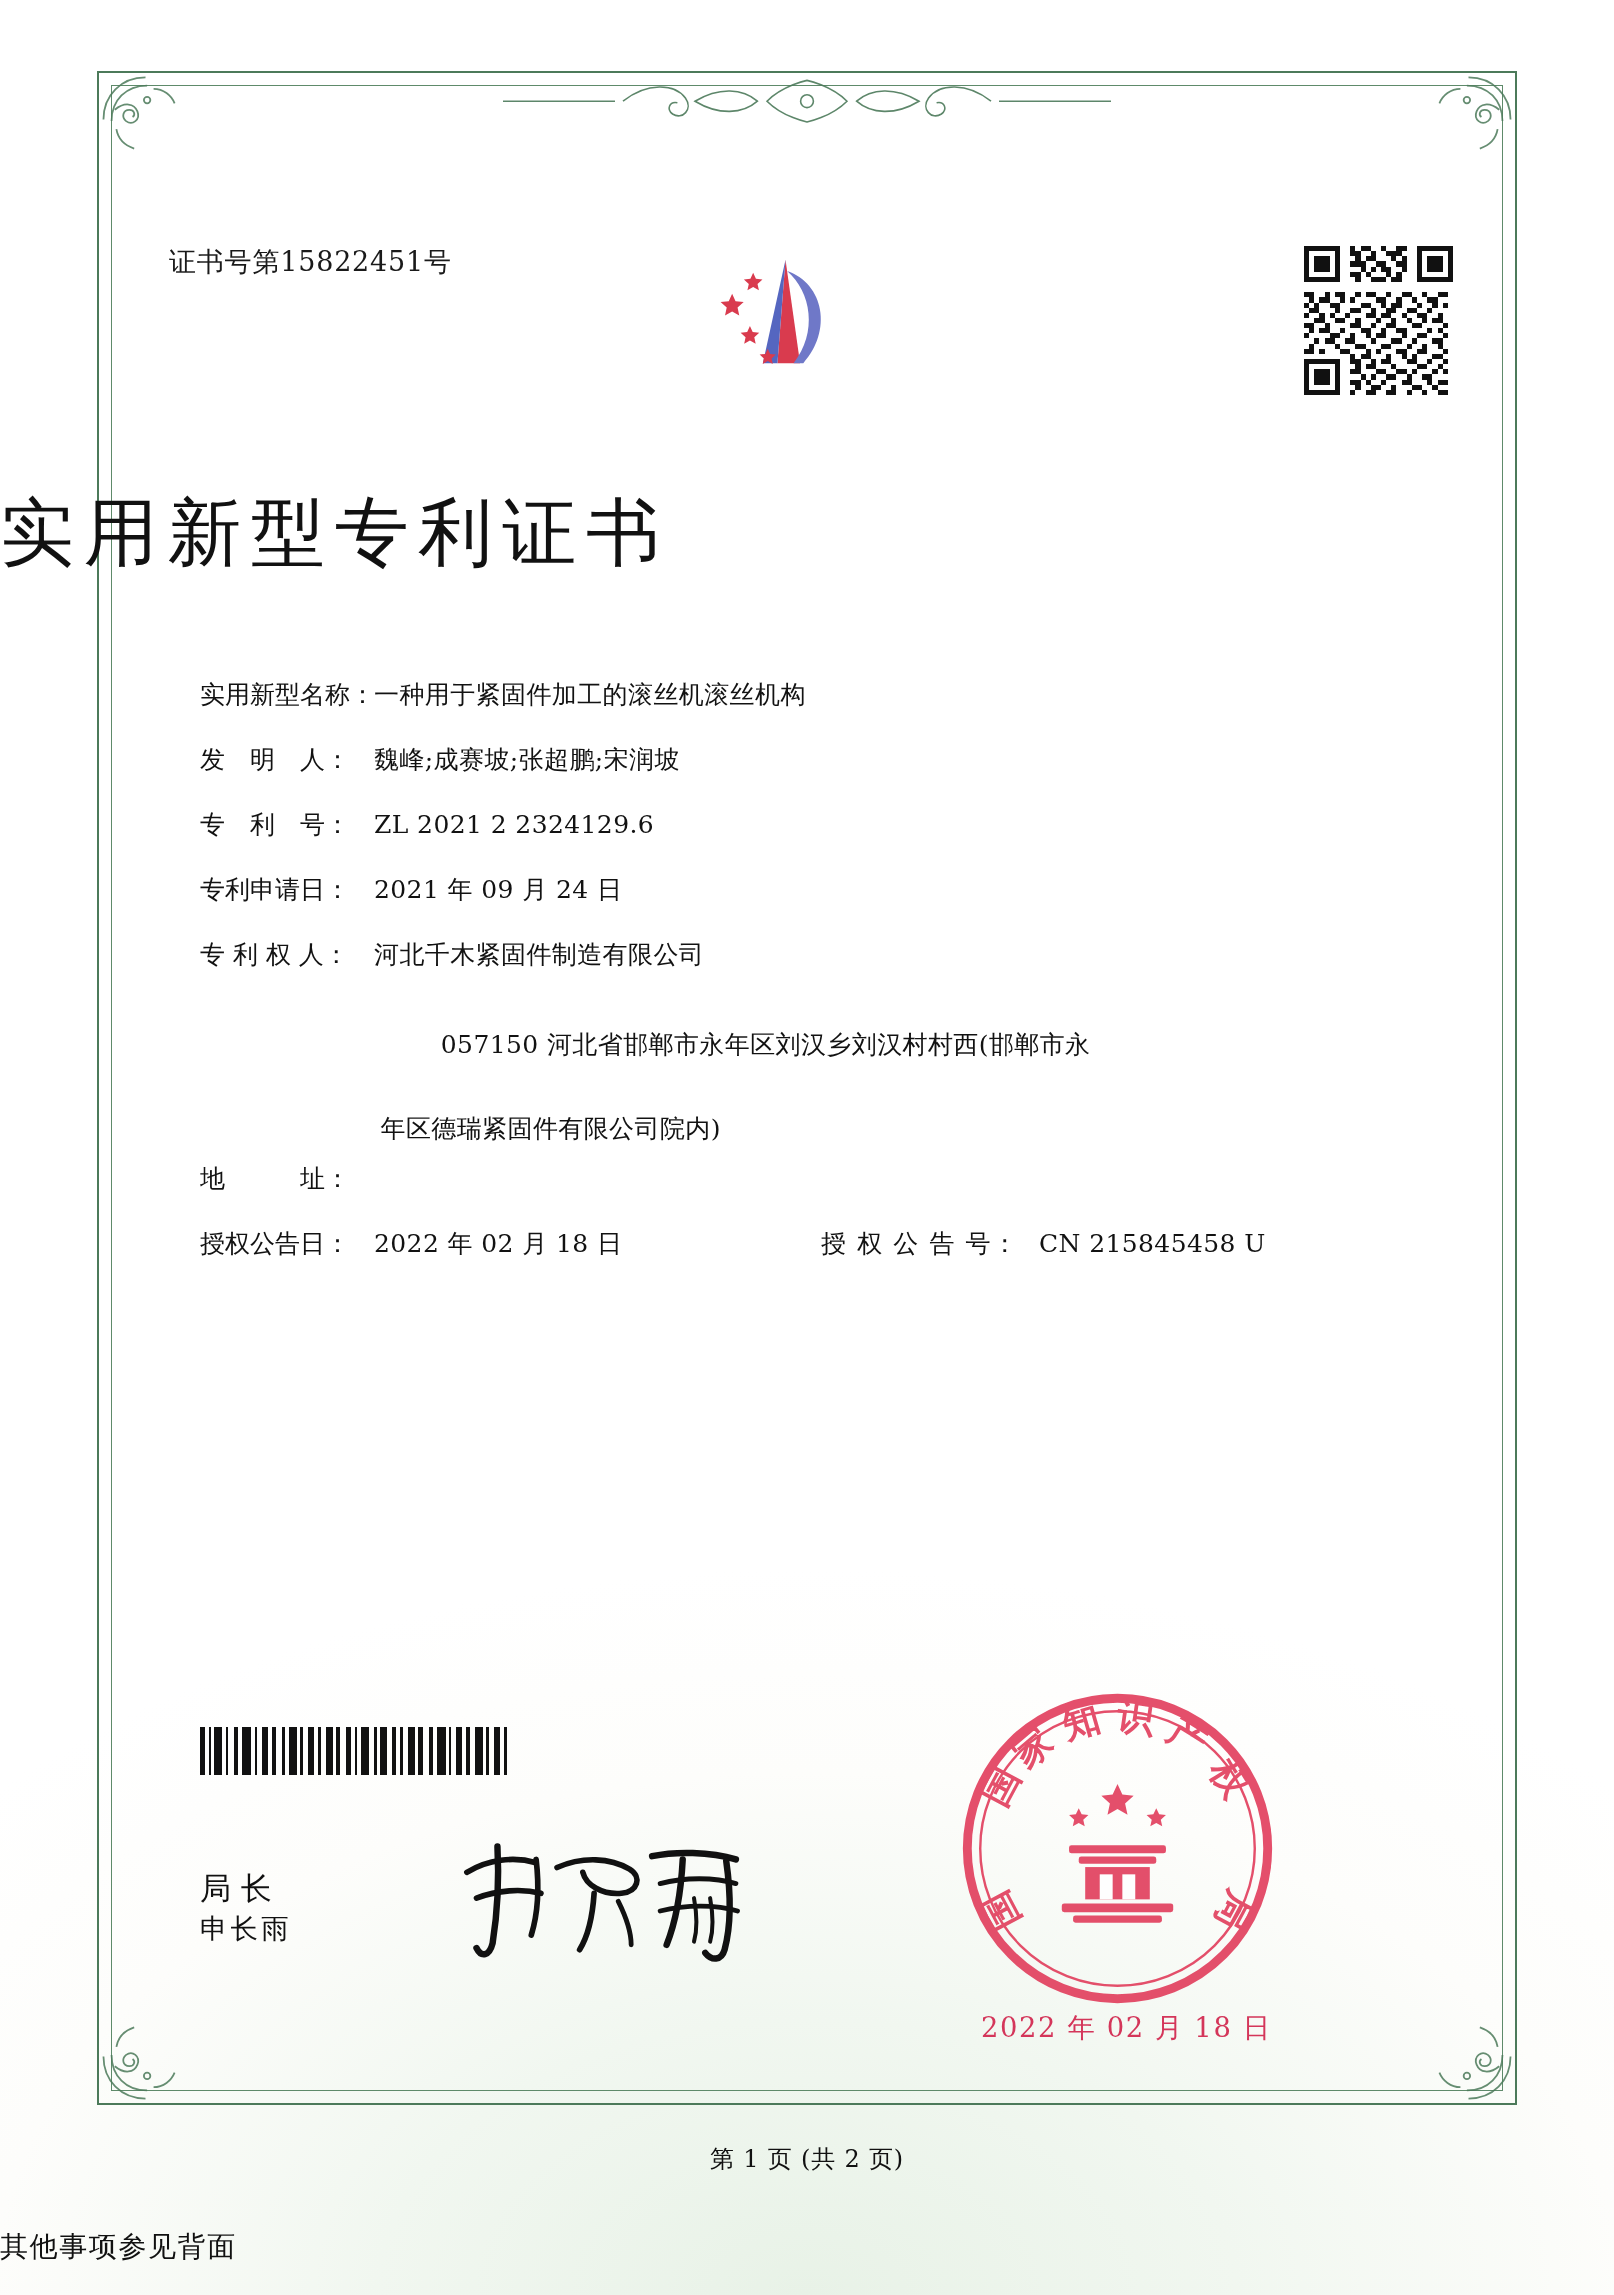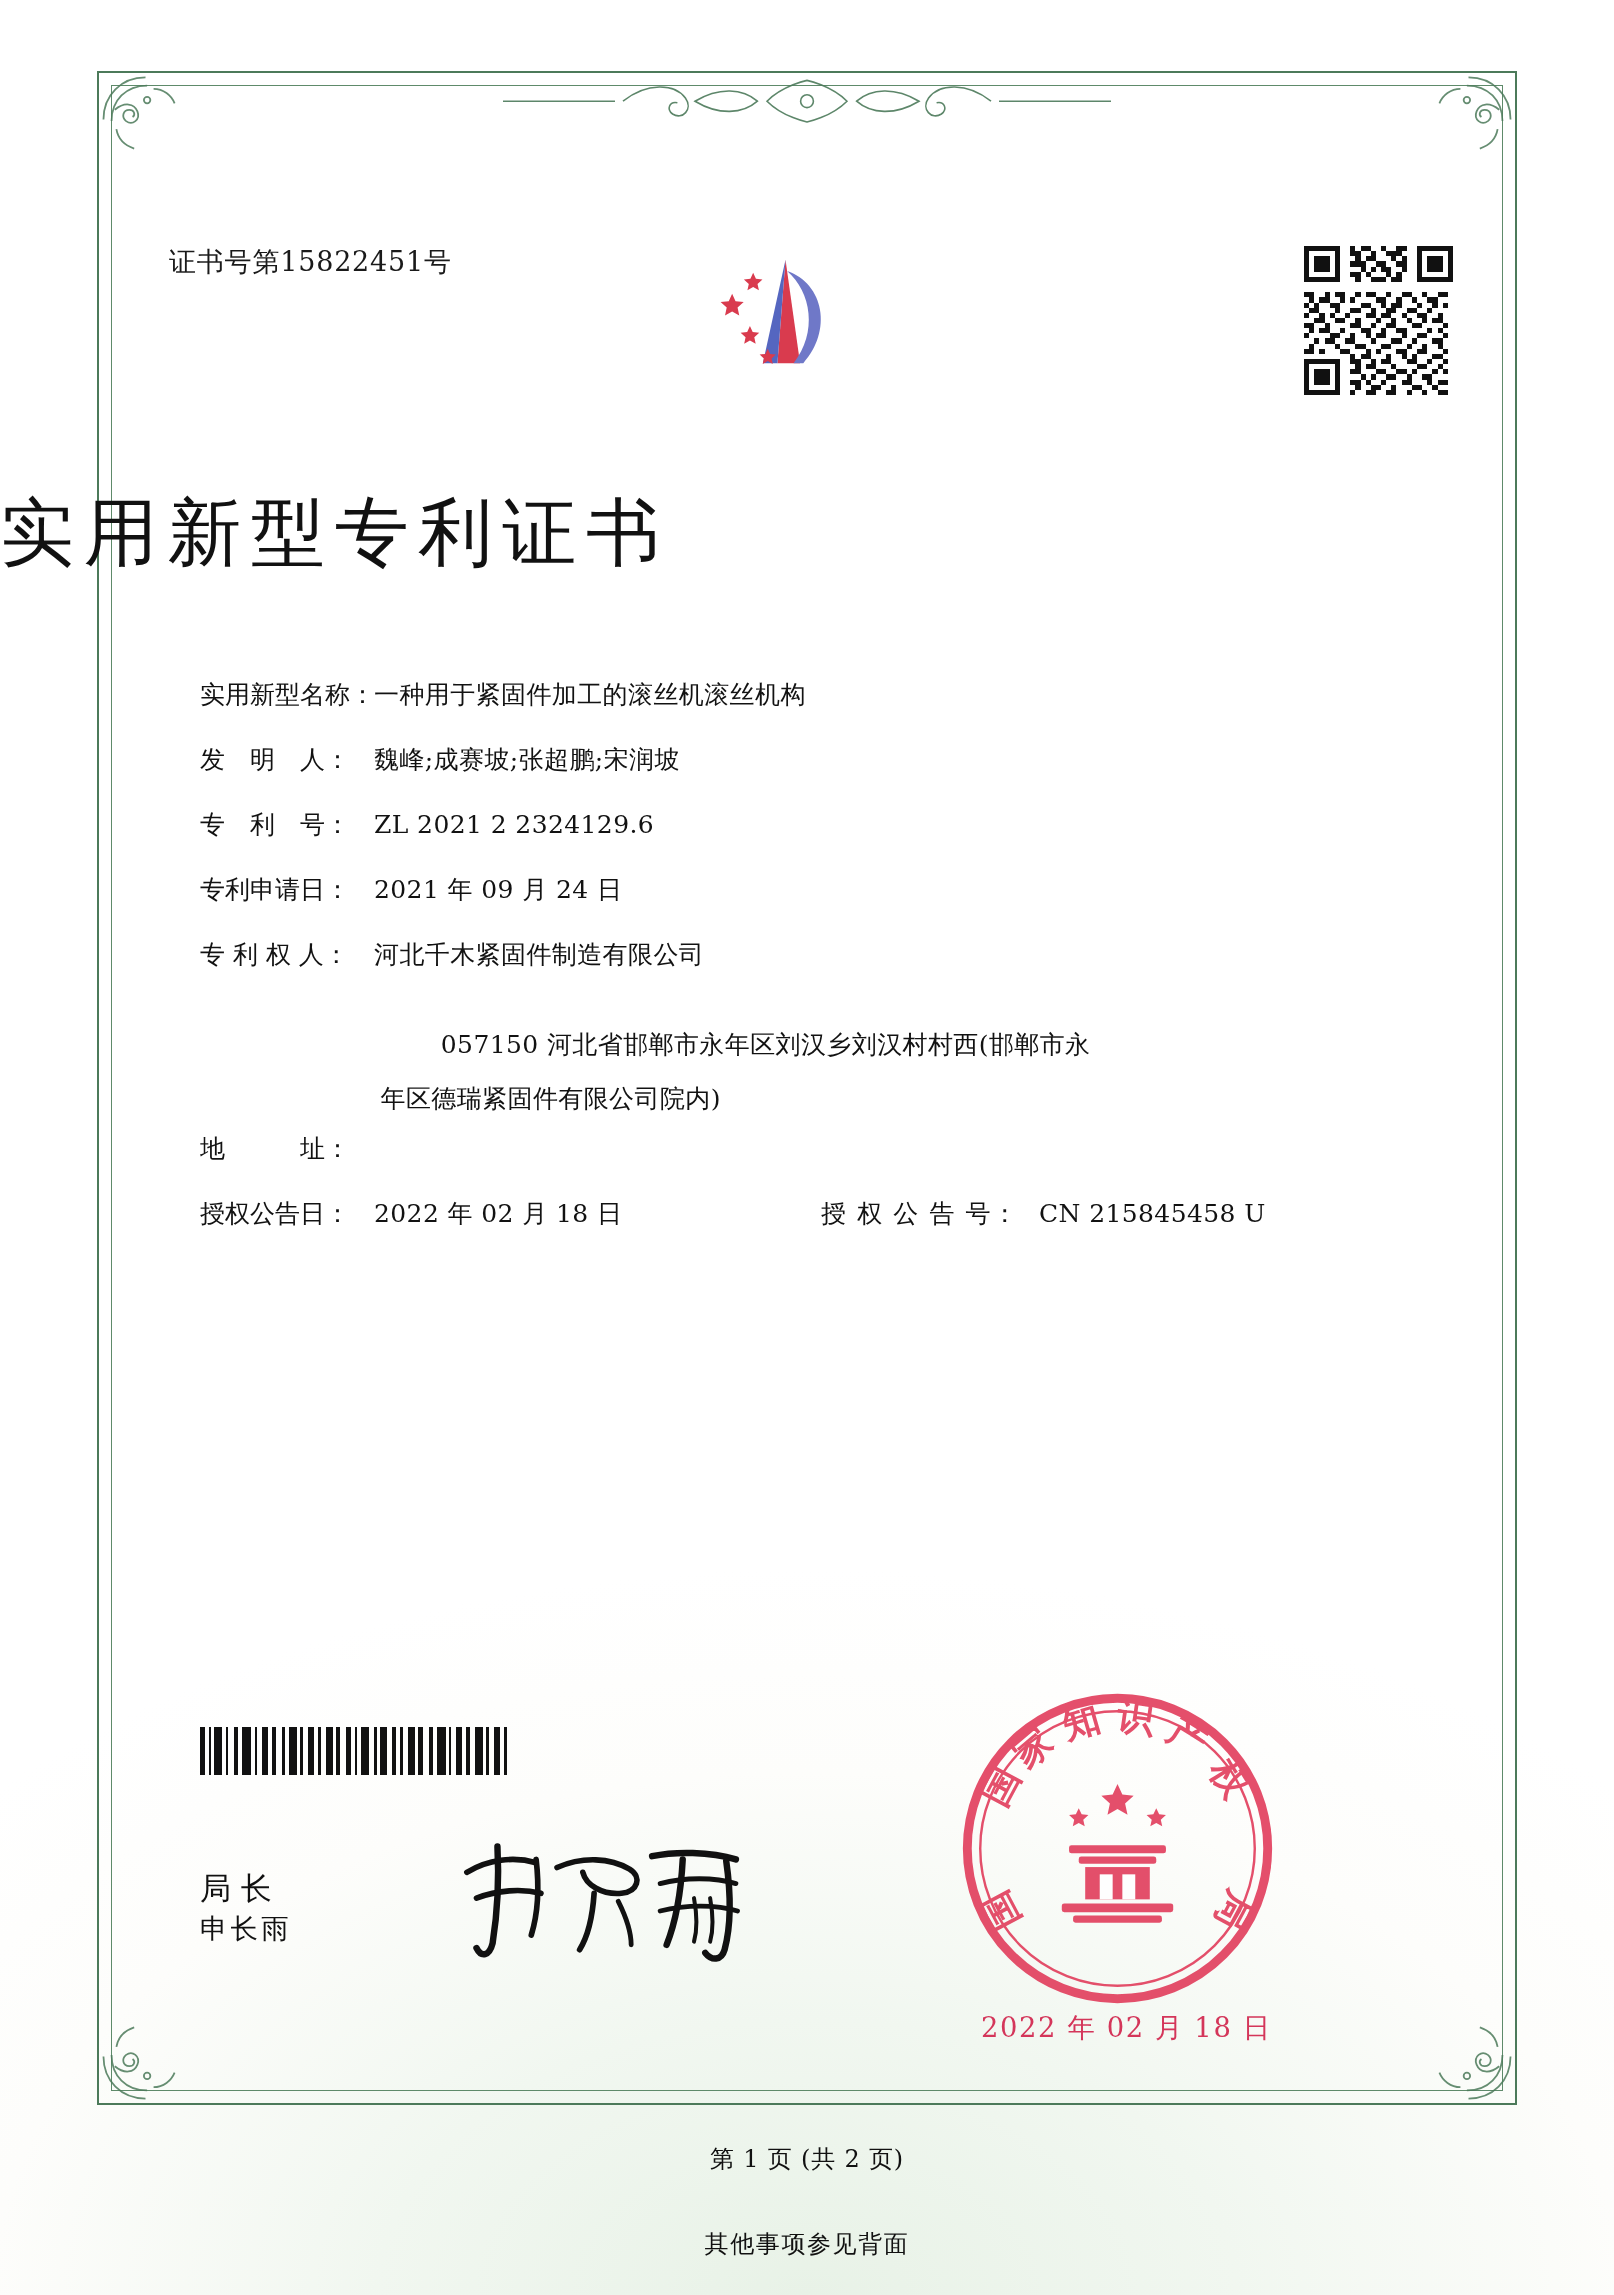--- a/index.html
+++ b/index.html
@@ -65,21 +65,21 @@
   
   .fields{
     position:absolute;left:200px;top:682px;right:186px;
     font-size:25px;color:#121212;line-height:1;
   }
   .row{display:flex;align-items:flex-end;margin-bottom:40px;}
   .lbl{
     width:174px;flex:0 0 174px;white-space:nowrap;letter-spacing:0px;
   }
   .val{flex:1;white-space:pre-wrap;letter-spacing:0.4px;}
-  .val .ln2{display:block;margin-top:4px;margin-left:6.5px;}
+  .val .ln2{display:block;margin-top:34px;margin-left:6.5px;}
   .row-dual{display:flex;align-items:flex-start;margin-bottom:28px;}
   .dual-left{display:flex;width:621px;flex:0 0 621px;}
   .dual-right{display:flex;}
   .lbl-r{width:218px;flex:0 0 218px;white-space:nowrap;letter-spacing:1.6px;}
 
   
   .paras{
     position:absolute;left:200px;right:190px;top:1341px;
     font-size:25px;color:#111;line-height:1.65;text-align:justify;
   }
@@ -116,22 +116,22 @@
     position:absolute;left:452px;top:1824px;width:339px;height:145px;
     color:#111;
   }
   .signature svg{width:100%;height:100%;display:block;}
 
   .page-no{
     position:absolute;left:0;right:0;top:2143px;text-align:center;
     font-size:24px;color:#111;letter-spacing:0.8px;
   }
   .footer-note{
-    position:absolute;left:0;right:0;top:2228px;text-align:center;
-    font-size:24px;color:#111;letter-spacing:1.6px;
+    position:absolute;left:0;right:0;top:2228px;
+    font-size:28px;color:#111;letter-spacing:1.6px;
   }
 </style>
 </head>
 <body>
 
 <div class="page">
 
   <div class="frame-outer"></div>
   <div class="frame-inner"></div>
 

